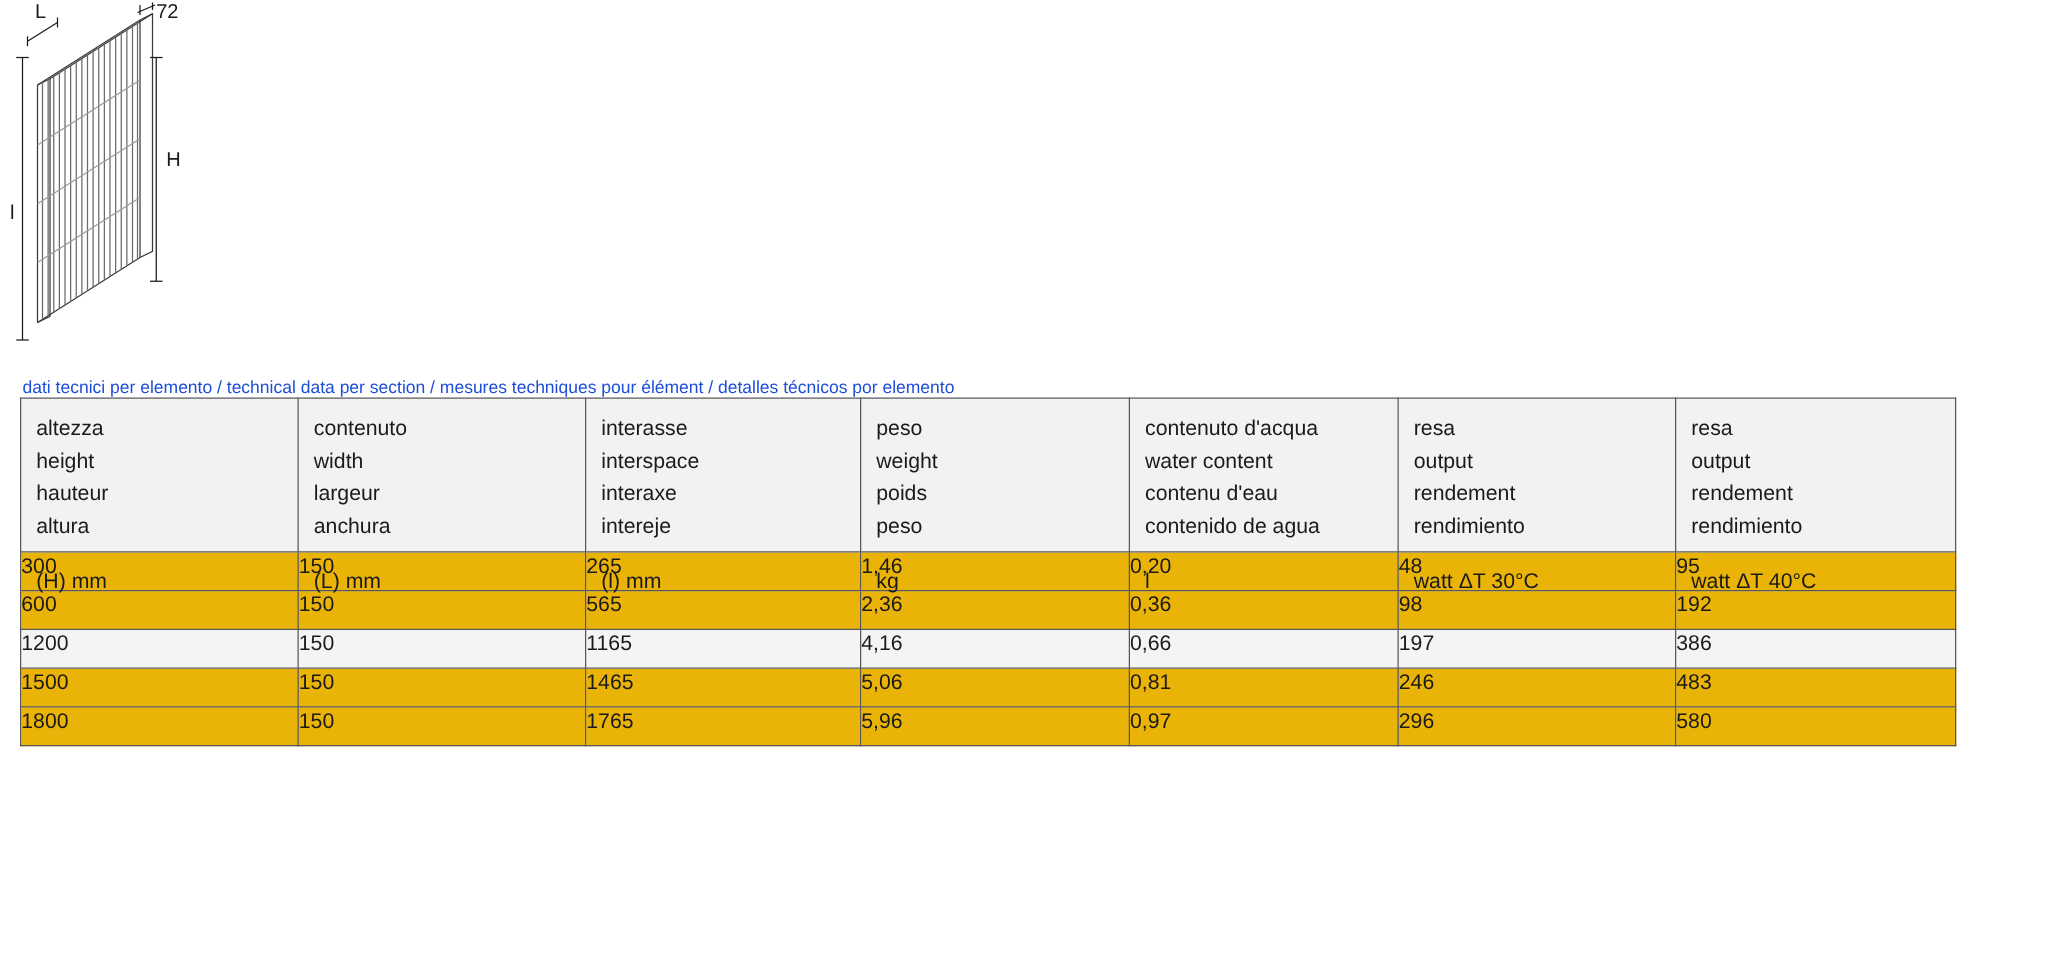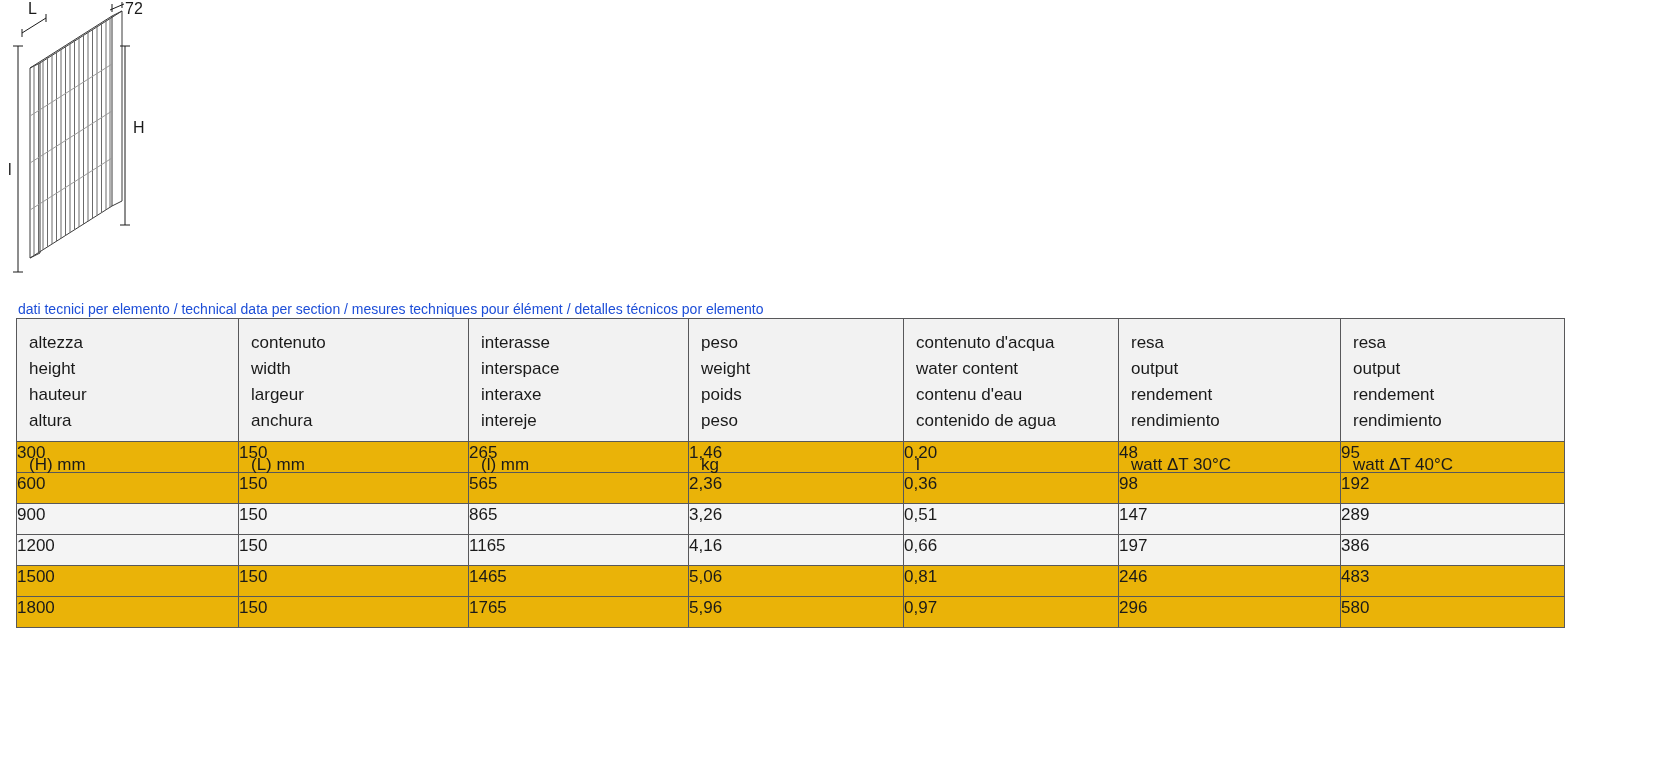--- a/index.html
+++ b/index.html
@@ -270,29 +270,20 @@
         <tr class="shade">
           <td class="body-cell">600</td>
           <td class="body-cell">150</td>
           <td class="body-cell">565</td>
           <td class="body-cell">2,36</td>
           <td class="body-cell">0,36</td>
           <td class="body-cell">98</td>
           <td class="body-cell">192</td>
         </tr>
         <tr class="plain">
-          <td class="body-cell">900</td>
-          <td class="body-cell">150</td>
-          <td class="body-cell">865</td>
-          <td class="body-cell">3,26</td>
-          <td class="body-cell">0,51</td>
-          <td class="body-cell">147</td>
-          <td class="body-cell">289</td>
-        </tr>
-        <tr class="plain">
           <td class="body-cell">1200</td>
           <td class="body-cell">150</td>
           <td class="body-cell">1165</td>
           <td class="body-cell">4,16</td>
           <td class="body-cell">0,66</td>
           <td class="body-cell">197</td>
           <td class="body-cell">386</td>
         </tr>
         <tr class="shade">
           <td class="body-cell">1500</td>

